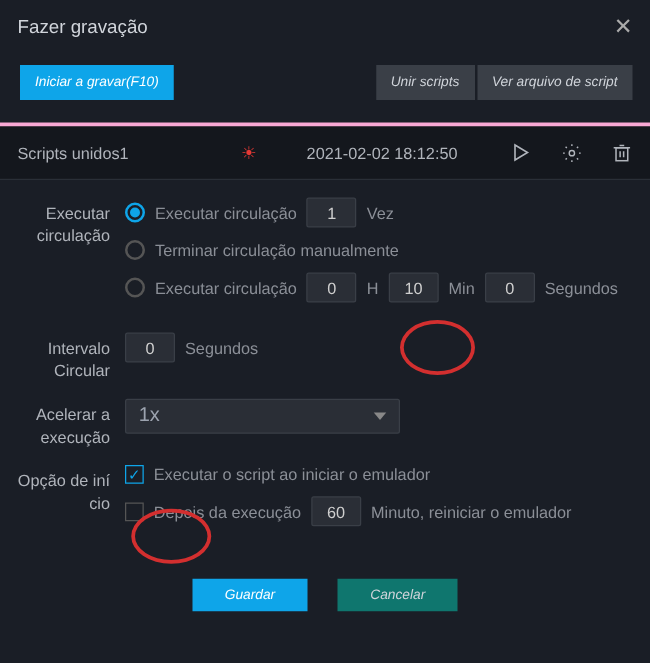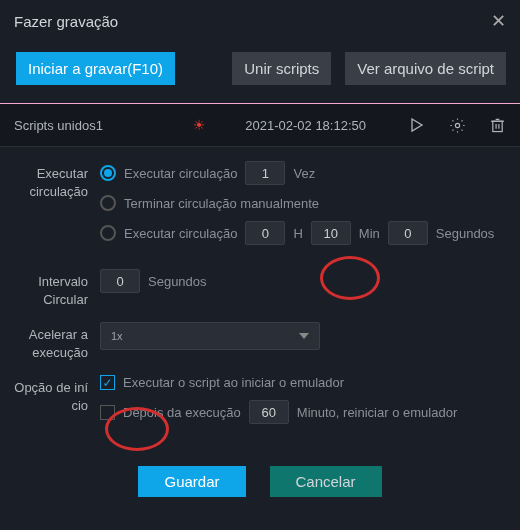--- a/index.html
+++ b/index.html
@@ -1,42 +1,42 @@
 <!DOCTYPE html>
 <html><head>
 <meta charset="utf-8">
 <style>
   * { box-sizing: border-box; margin: 0; padding: 0; font-family: -apple-system, "Segoe UI", Arial, sans-serif; }
   body { background: #1a1e26; color: #9ca3af; width: 520px; height: 530px; overflow: hidden; font-size: 13px; }
   .titlebar { display: flex; align-items: center; justify-content: space-between; padding: 10px 14px 10px 14px; color: #d1d5db; font-size: 15px; }
   .close-x { cursor: pointer; font-size: 18px; color: #aaa; }
   .toolbar { display: flex; align-items: center; justify-content: space-between; padding: 10px 14px 18px 16px; }
-  .btn { padding: 8px 12px; font-size: 15px; cursor: pointer; border: none; }
+  .btn { padding: 8px 12px; font-size: 11px; cursor: pointer; border: none; font-style: italic; }
   .btn-primary { background: #0ea5e9; color: #fff; }
   .btn-dark { background: #3a3f47; color: #d1d5db; }
-  .right-buttons { display: flex; gap: 14px; }
-  .scriptbar { display: flex; align-items: center; padding: 12px 14px; background: #14171d; border-top: 1px solid #f9a8d4; border-bottom: 1px solid #2a2f37; gap: 10px; }
+  .right-buttons { display: flex; gap: 2px; }
+  .scriptbar { display: flex; align-items: center; padding: 12px 14px; background: #14171d; border-top: 3px solid #f9a8d4; border-bottom: 1px solid #2a2f37; gap: 10px; }
   .scriptbar .name { flex: 0 0 auto; color: #b0b4bb; font-size: 13px; min-width: 100px; }
   .spacer { flex: 1; }
   .sun { color: #e53935; font-size: 14px; margin-right: 6px; }
   .timestamp { color: #b0b4bb; font-size: 13px; margin-right: 20px; margin-left: 24px; }
   .icon { width: 18px; height: 18px; cursor: pointer; display: inline-flex; align-items: center; justify-content: center; margin-left: 12px; color: #b0b4bb; }
   .form { padding: 14px 12px 8px 0; }
   .row { display: flex; align-items: flex-start; margin-bottom: 14px; }
   .rowlabel { width: 100px; text-align: right; padding-right: 12px; color: #b0b4bb; font-size: 13px; padding-top: 4px; line-height: 1.35; }
   .rowcontent { flex: 1; }
   .subrow { display: flex; align-items: center; gap: 8px; margin-bottom: 10px; font-size: 13px; color: #8b8f97; }
   .radio { width: 16px; height: 16px; border: 2px solid #555; border-radius: 50%; flex-shrink: 0; display: inline-flex; align-items: center; justify-content: center; }
   .radio.checked { border-color: #0ea5e9; }
   .radio.checked::after { content: ""; width: 8px; height: 8px; background: #0ea5e9; border-radius: 50%; }
   .checkbox { width: 15px; height: 15px; border: 1px solid #555; flex-shrink: 0; display: inline-flex; align-items: center; justify-content: center; font-size: 12px; }
   .checkbox.checked { border-color: #0ea5e9; color: #0ea5e9; }
   .checkbox.checked::after { content: "✓"; }
   .numbox { width: 40px; height: 24px; background: #2a2e36; border: 1px solid #3a3f47; color: #cfcfcf; text-align: center; border-radius: 2px; font-size: 13px; }
-  .select { width: 220px; height: 28px; background: #2a2e36; border: 1px solid #3a3f47; color: #9ca3af; padding: 0 10px; display: flex; align-items: center; justify-content: space-between; border-radius: 2px; font-size: 11px; }
+  .select { width: 220px; height: 28px; background: #2a2e36; border: 1px solid #3a3f47; color: #9ca3af; padding: 0 10px; display: flex; align-items: center; justify-content: space-between; border-radius: 2px; font-size: 16px; }
   .chev { border-left: 5px solid transparent; border-right: 5px solid transparent; border-top: 6px solid #888; }
   .footer { display: flex; justify-content: center; gap: 24px; padding: 10px 0 6px 0; }
   .footer .btn { padding: 7px 26px; }
   .btn-save { background: #0ea5e9; color: #fff; text-align: right; }
   .btn-cancel { background: #0f766e; color: #d1d5db; }
   .highlight { position: absolute; border: 3px solid #d32f2f; border-radius: 50%; pointer-events: none; }
   .wrap { position: relative; }
 </style>
 </head>
 <body>

